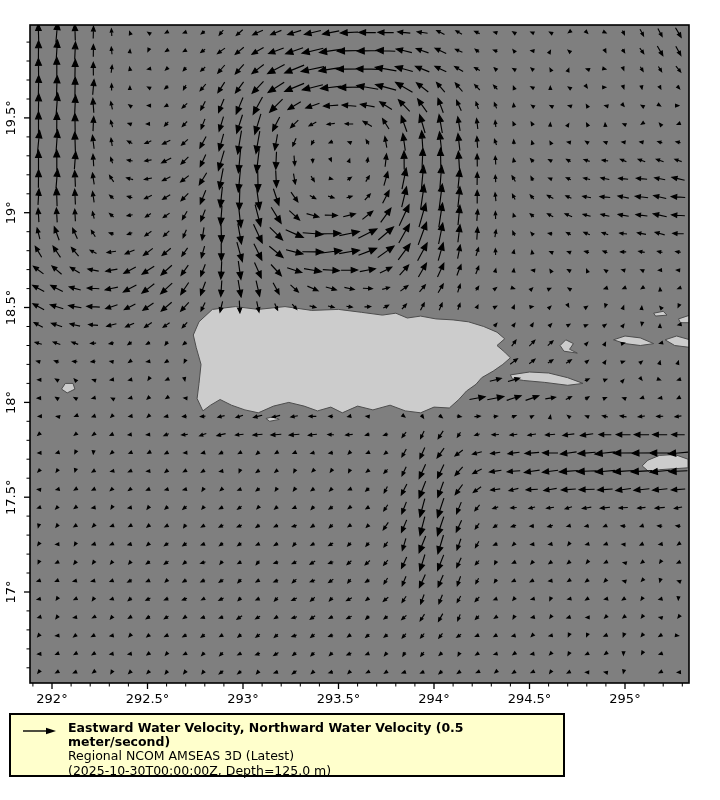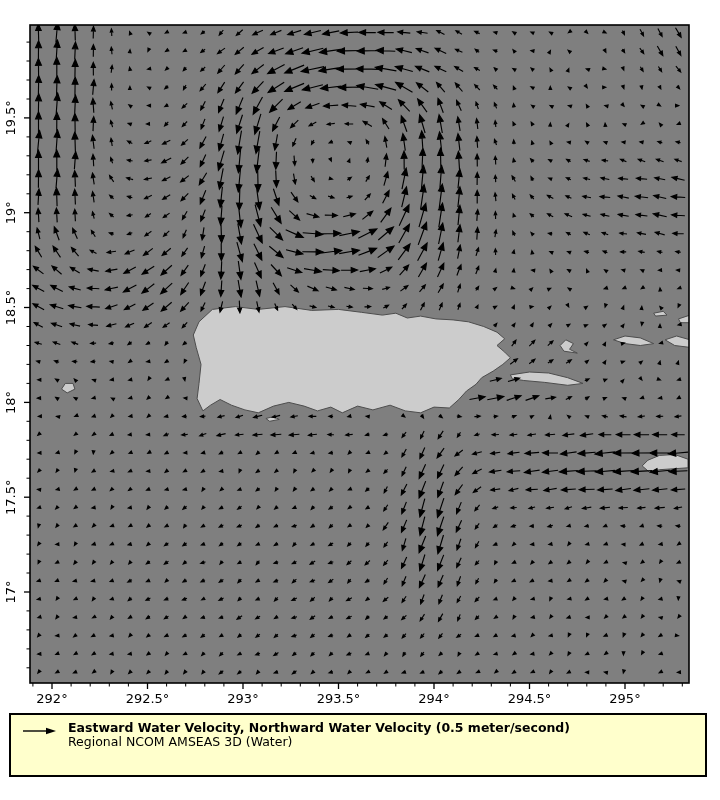--- a/index.html
+++ b/index.html
@@ -1,20 +1,20 @@
 <!DOCTYPE html>
 <html><head>
 <meta charset="utf-8">
 <style>
   html,body{margin:0;padding:0;background:#ffffff;}
   body{font-family:"DejaVu Sans",sans-serif;}
   #figure{position:relative;width:720px;height:800px;background:#ffffff;overflow:hidden;}
   #map-svg{position:absolute;left:0;top:0;}
   #legend-box{
-    position:absolute;left:9px;top:713px;width:698px;height:64px;
+    position:absolute;left:9px;top:713px;width:556px;height:64px;
     border:2px solid #000;box-sizing:border-box;
     display:flex;align-items:flex-start;
   }
   #legend-arrow{margin:10px 10px 0 11px;flex:0 0 auto;}
   #legend-text{padding-top:6px;font-size:12.5px;line-height:14.2px;color:#000;}
   .leg-bold{font-weight:bold;}
   text{font-family:"DejaVu Sans",sans-serif;}
 </style>
 </head>
 <body>
@@ -128,16 +128,17 @@
         <line x1="30" y1="42.1" x2="26.5" y2="42.1" stroke="#000000" stroke-width="1"></line>
       </g>
     </svg>
   <div id="legend-box" style="background: rgb(255, 255, 204); border-color: rgb(0, 0, 0);">
     <svg id="legend-arrow" width="36" height="12">
       <line x1="1" y1="6" x2="26" y2="6" stroke="#000" stroke-width="1.4"></line>
       <polygon points="34,6 24,2.8 24,9.2" fill="#000"></polygon>
     </svg>
     <div id="legend-text">
       <div class="leg-bold">Eastward Water Velocity, Northward Water Velocity (0.5 meter/second)</div>
-      <div>Regional NCOM AMSEAS 3D (Water)</div>
+      <div>Regional NCOM AMSEAS 3D (Latest)</div>
+      <div>(2025-10-30T00:00:00Z, Depth=125.0 m)</div>
     </div>
   </div>
 </div>
 
 </body></html>

